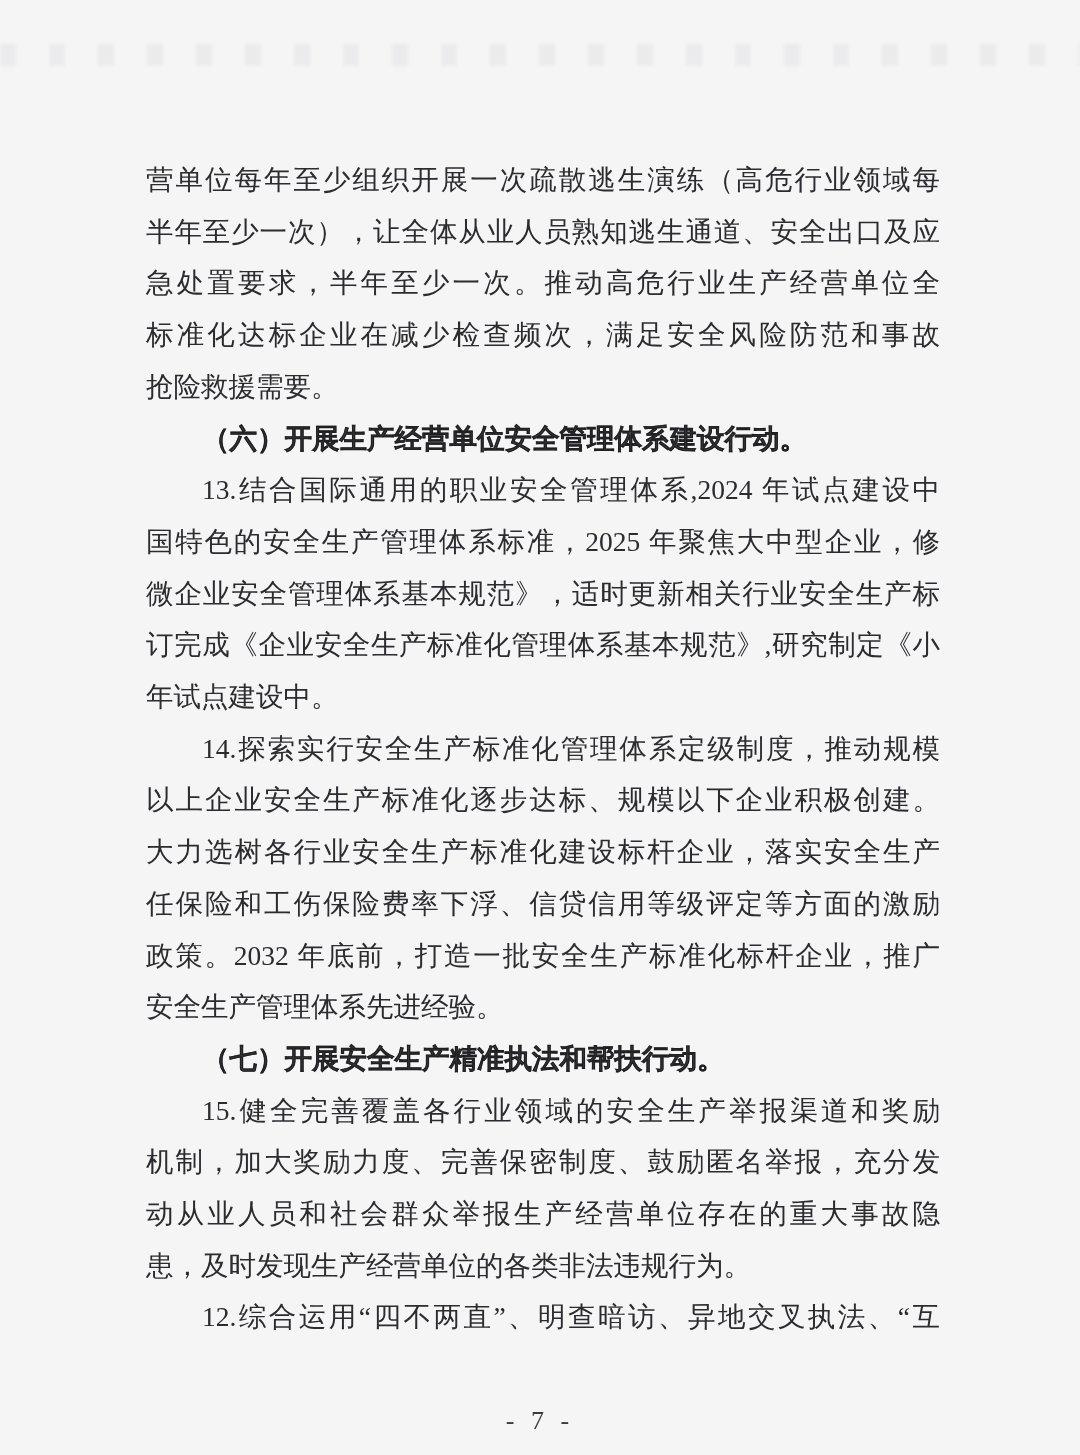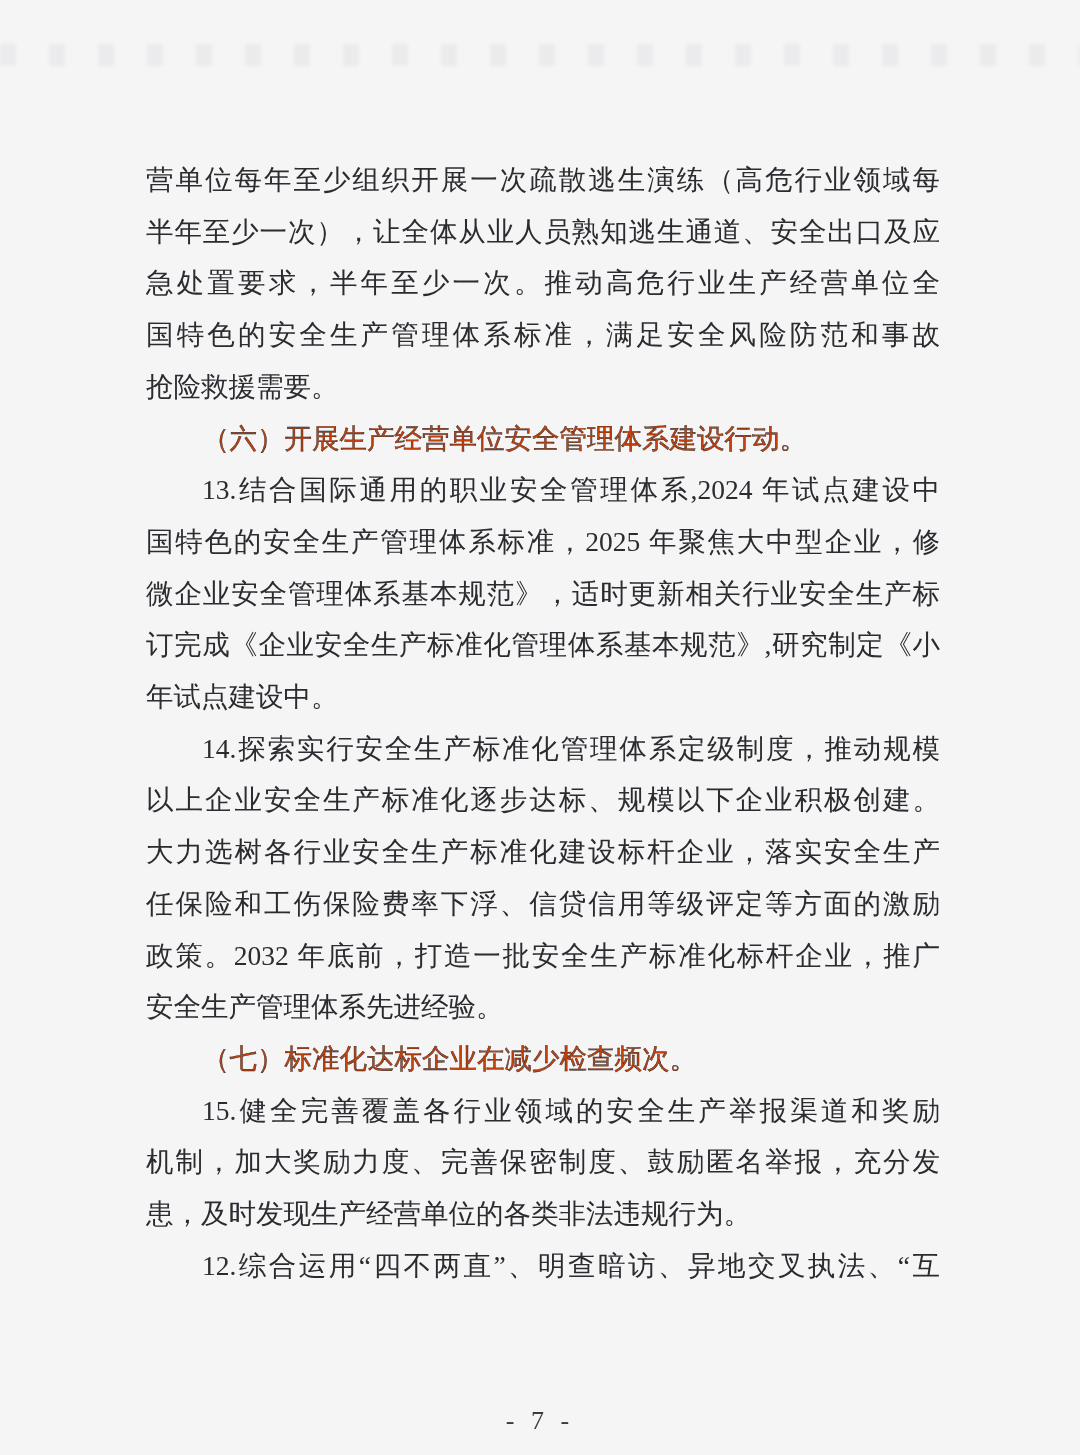--- a/index.html
+++ b/index.html
@@ -45,22 +45,22 @@
     text-align-last: justify;
     white-space: normal;
   }
   .line.no-stretch {
     text-align-last: left;
   }
   .line.indent {
     padding-left: 56px;
   }
   .line.bold {
-    font-weight: 400;
-    color: #c2410c;
+    font-weight: 700;
+    color: #404040;
     -webkit-text-stroke: 0.4px #202024;
   }
   .page-number {
     position: absolute;
     left: 0;
     width: 100%;
     top: 1406px;
     text-align: center;
     font-size: 26px;
     letter-spacing: 5px;
@@ -69,34 +69,35 @@
 </style>
 </head>
 <body>
 
 <div class="page">
   <div class="scan-band"></div>
   <div class="body-text" id="body-text">
       <div class="line">营单位每年至少组织开展一次疏散逃生演练（高危行业领域每</div>
       <div class="line">半年至少一次），让全体从业人员熟知逃生通道、安全出口及应</div>
       <div class="line">急处置要求，半年至少一次。推动高危行业生产经营单位全</div>
-      <div class="line">国特色的安全生产管理体系标准，满足安全风险防范和事故</div>
+      <div class="line">标准化达标企业在减少检查频次，满足安全风险防范和事故</div>
       <div class="line no-stretch">抢险救援需要。</div>
       <div class="line no-stretch indent bold">（六）开展生产经营单位安全管理体系建设行动。</div>
       <div class="line indent">13.结合国际通用的职业安全管理体系,2024 年试点建设中</div>
       <div class="line">国特色的安全生产管理体系标准，2025 年聚焦大中型企业，修</div>
       <div class="line">微企业安全管理体系基本规范》，适时更新相关行业安全生产标</div>
       <div class="line">订完成《企业安全生产标准化管理体系基本规范》,研究制定《小</div>
       <div class="line no-stretch">年试点建设中。</div>
       <div class="line indent">14.探索实行安全生产标准化管理体系定级制度，推动规模</div>
       <div class="line">以上企业安全生产标准化逐步达标、规模以下企业积极创建。</div>
       <div class="line">大力选树各行业安全生产标准化建设标杆企业，落实安全生产</div>
       <div class="line">任保险和工伤保险费率下浮、信贷信用等级评定等方面的激励</div>
       <div class="line">政策。2032 年底前，打造一批安全生产标准化标杆企业，推广</div>
       <div class="line no-stretch">安全生产管理体系先进经验。</div>
-      <div class="line no-stretch indent bold">（七）标准化达标企业在减少检查频次。</div>
+      <div class="line no-stretch indent bold">（七）开展安全生产精准执法和帮扶行动。</div>
       <div class="line indent">15.健全完善覆盖各行业领域的安全生产举报渠道和奖励</div>
       <div class="line">机制，加大奖励力度、完善保密制度、鼓励匿名举报，充分发</div>
+      <div class="line">动从业人员和社会群众举报生产经营单位存在的重大事故隐</div>
       <div class="line no-stretch">患，及时发现生产经营单位的各类非法违规行为。</div>
       <div class="line indent">12.综合运用“四不两直”、明查暗访、异地交叉执法、“互</div>
     </div>
   <div class="page-number">- 7 -</div>
 </div>
 
 </body></html>

